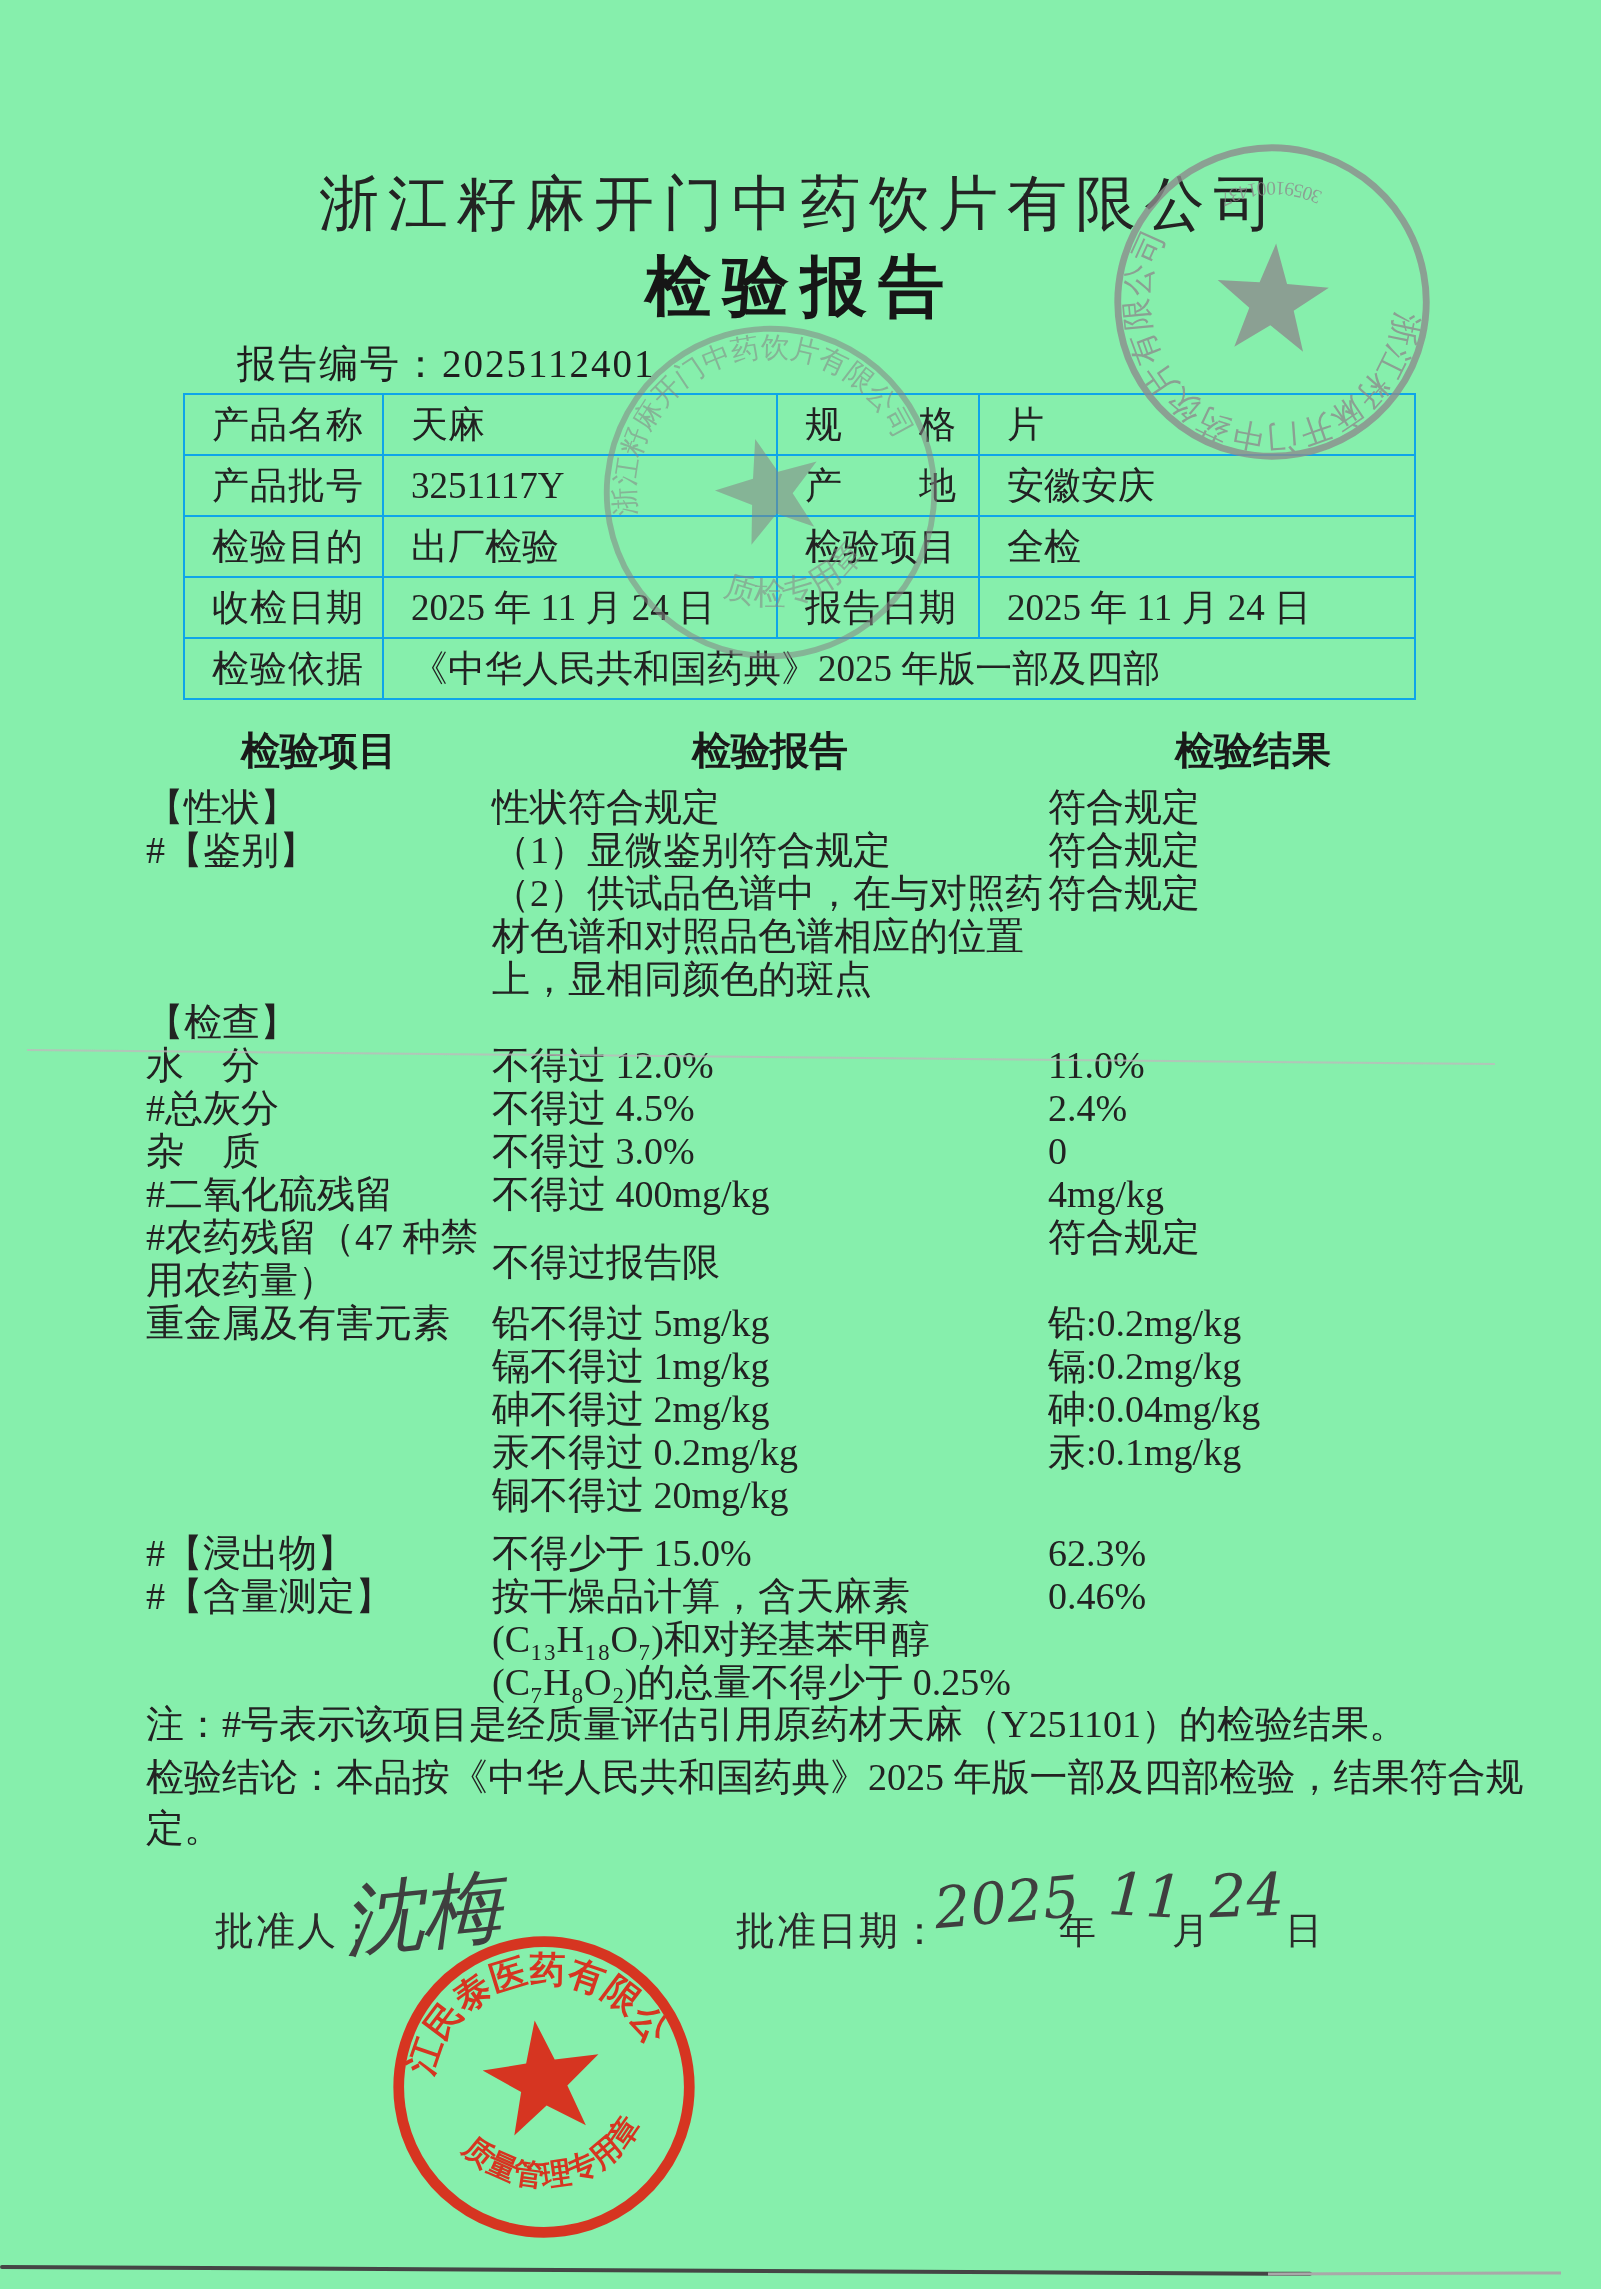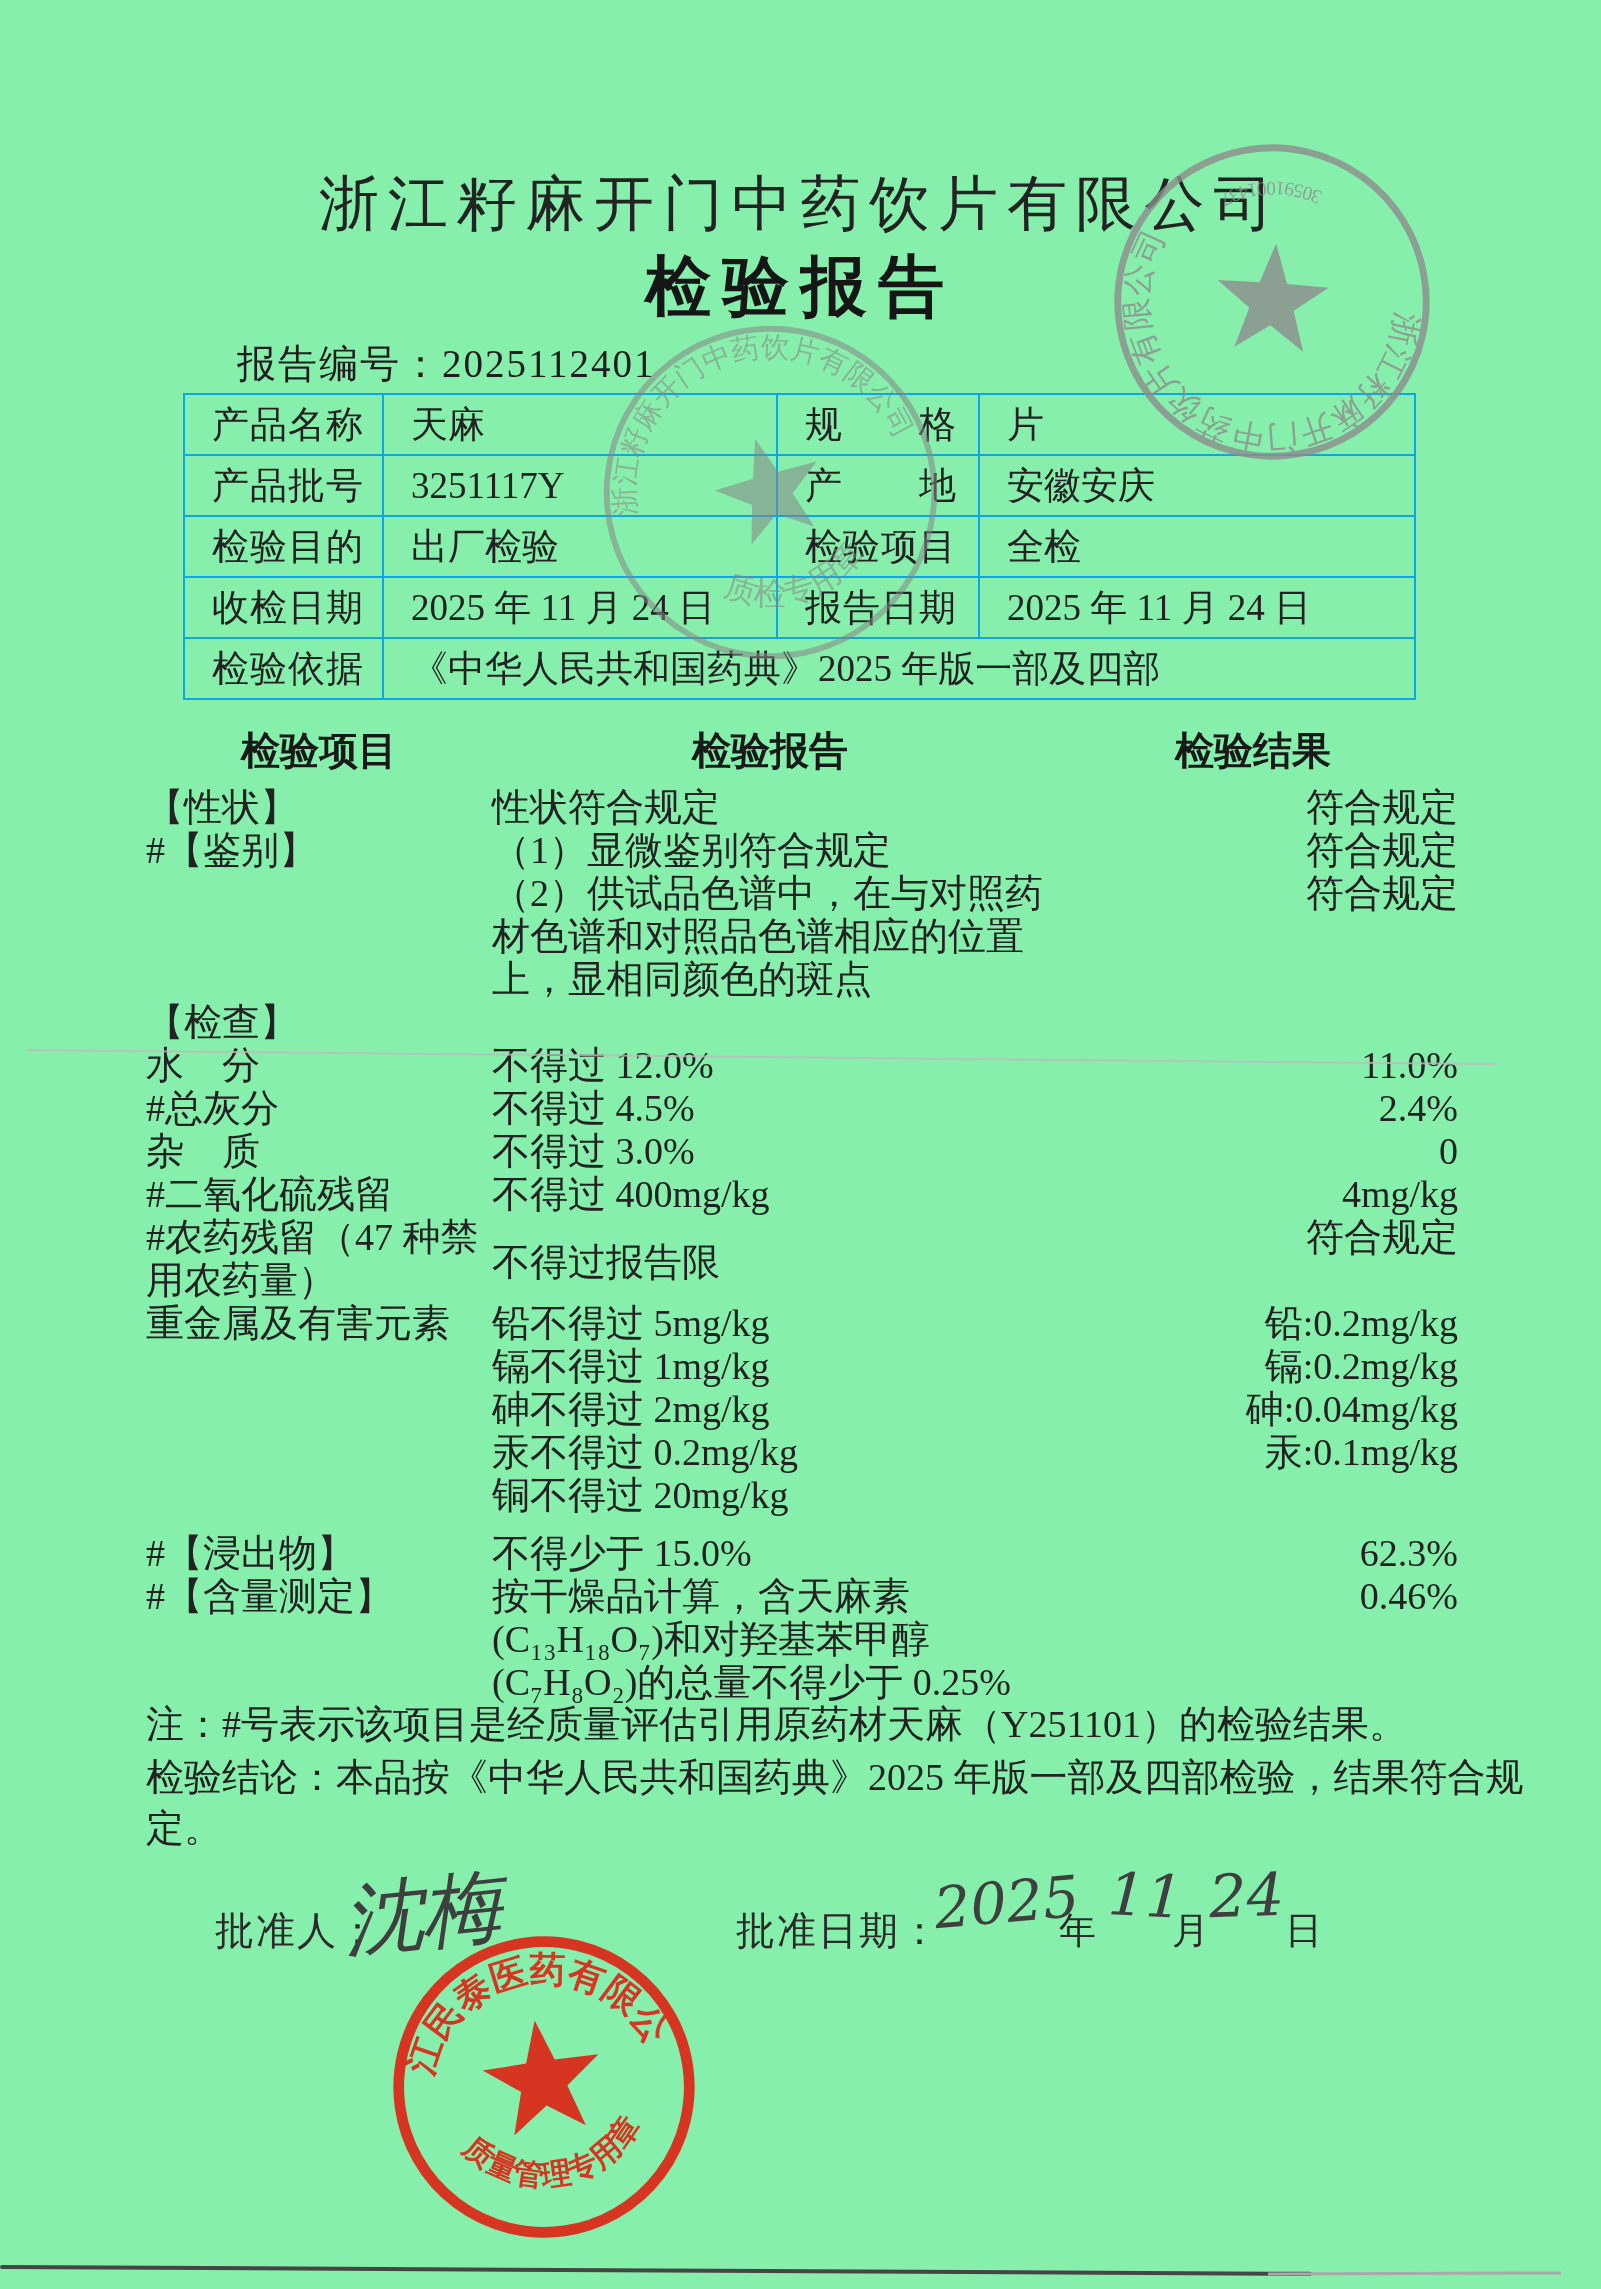--- a/index.html
+++ b/index.html
@@ -21,21 +21,21 @@
 
   .results{left:146px;top:724px;width:1326px;font-size:38px;}
   .r-head{display:grid;grid-template-columns:346px 556px 410px;font-weight:bold;font-size:39px;
           font-family:"Liberation Sans","DejaVu Sans",sans-serif;margin-bottom:7.8px;color:#191919;}
   .r-head span:nth-child(1){text-align:center;}
   .r-head span:nth-child(2){text-align:center;}
   .r-head span:nth-child(3){text-align:center;}
   .r-row{display:grid;grid-template-columns:346px 556px 410px;align-items:start;line-height:43px;}
   .c-item{color:#222;}
   .c-std{color:#222;}
-  .c-res{text-align:right;color:#222;}
+  .c-res{text-align:left;color:#222;}
   .row-pest .c-std{padding-top:25px;}
   .gap-top{margin-top:15.6px;}
 
   .note-line{left:146px;top:1699px;width:1365px;font-size:38px;color:#222;}
   .conclusion-line{left:146px;top:1752px;width:1404px;font-size:38px;color:#222;}
 
   .foot-label{font-size:39px;color:#2a2a2a;letter-spacing:2px;}
   .hand{font-style:italic;color:#3f3f3f;font-family:"DejaVu Serif","Liberation Serif",serif;}
   .signature{left:343px;top:1861px;font-size:80px;transform:rotate(-6deg);letter-spacing:-2px;}
   .hy{left:934px;top:1869px;font-size:57px;transform:rotate(-5deg);}

